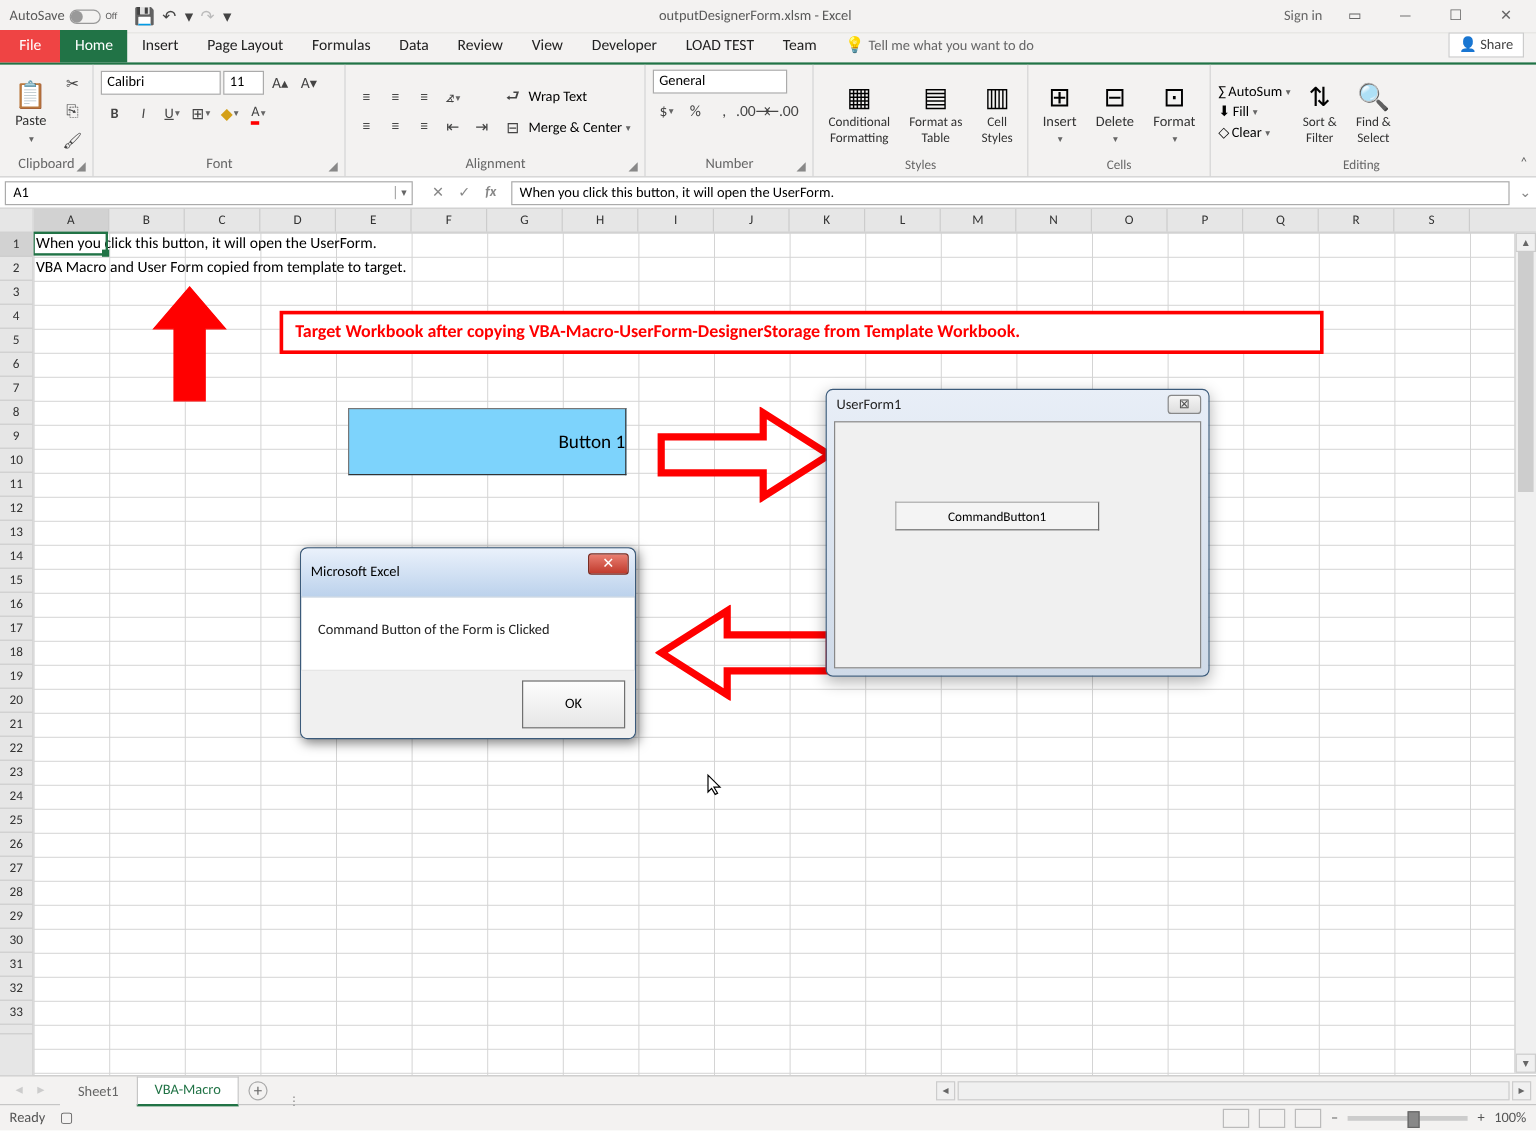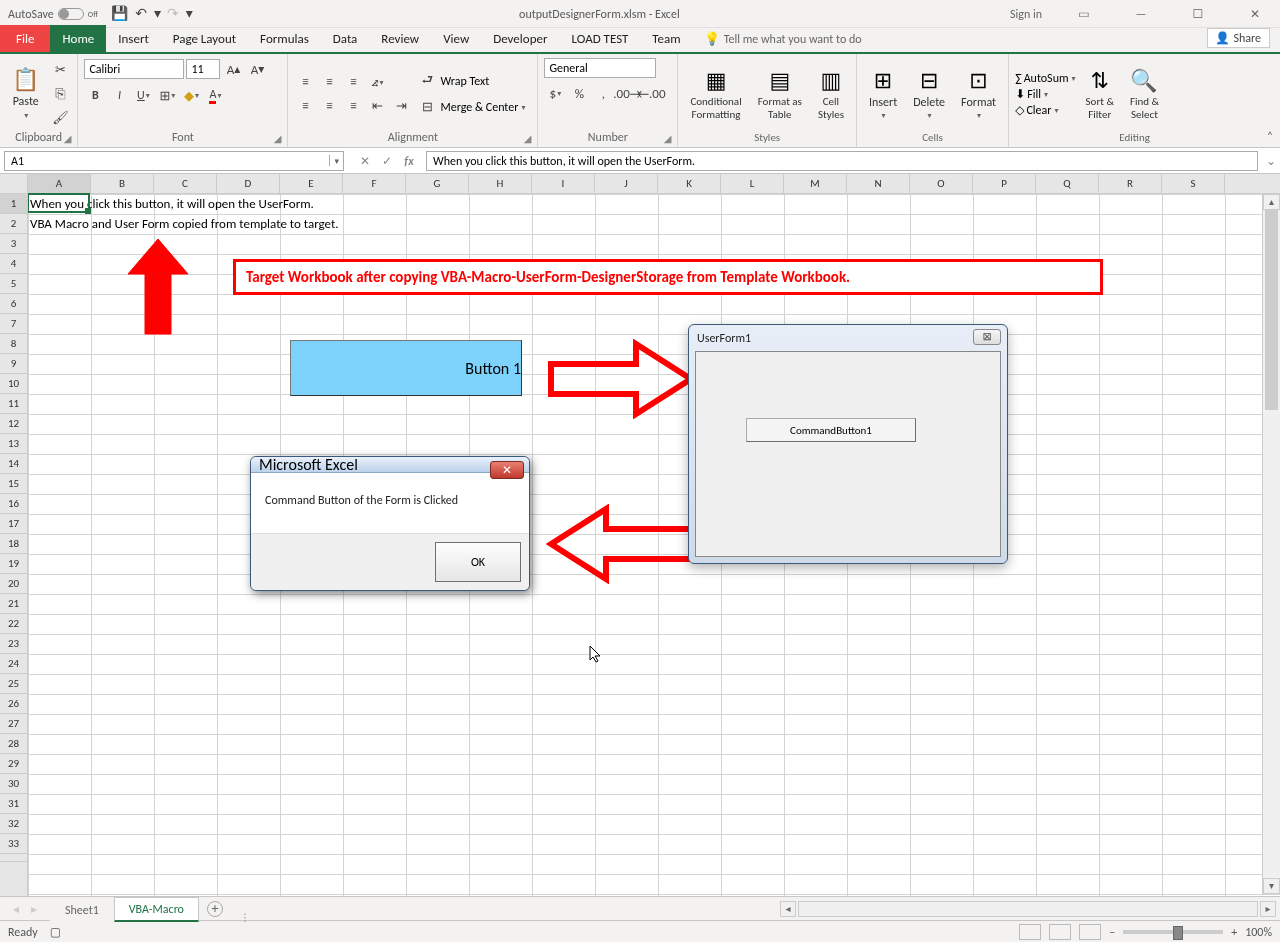--- a/index.html
+++ b/index.html
@@ -6,21 +6,21 @@
 body{background:#fff;width:1280px;height:943px;overflow:hidden;position:relative;user-select:none}
 
 
 .titlebar{height:28px;background:#f3f2f1;display:flex;align-items:center;border-bottom:1px solid #e1dfdd;color:#595959}
 .autosave{display:flex;align-items:center;gap:4px;padding:0 8px;font-size:11px}
 .autosave .toggle{width:26px;height:12px;border:1px solid #999;border-radius:7px;position:relative}
 .autosave .toggle::after{content:"";width:10px;height:10px;border-radius:50%;background:#999;position:absolute;left:0;top:0}
 .qat{display:flex;gap:6px;padding:0 6px;align-items:center}
 .qat span{font-size:14px;color:#444}
 .title-center{flex:1;text-align:center;font-size:12px;color:#595959}
-.winctrl{display:flex;gap:27px;padding:0 10px;align-items:center}
+.winctrl{display:flex;gap:12px;padding:0 10px;align-items:center}
 .winctrl span{width:30px;text-align:center;color:#666}
 
 
 .ribbon-tabs{height:26px;background:#f3f2f1;display:flex;align-items:flex-end;border-bottom:2px solid #217346}
 .rtab{padding:6px 12px;font-size:13px;color:#222;cursor:default}
 .rtab.file{background:#ef4444;color:#fff;font-weight:400;padding:6px 16px}
 .rtab.active{background:#217346;color:#fff}
 .rtab-r{margin-left:auto;display:flex;align-items:center;gap:6px;padding:4px 10px;color:#444}
 .share{background:#fff;border:1px solid #ccc;padding:2px 8px;font-size:12px}
 
@@ -76,21 +76,21 @@
 
 
 .userform{position:absolute;background:linear-gradient(#e8eef7,#cfdae8);border:1px solid #3b5a7a;border-radius:6px;box-shadow:0 4px 12px rgba(0,0,0,.3)}
 .uf-title{height:26px;display:flex;align-items:center;padding:0 8px;font-size:12px;color:#222}
 .uf-close{position:absolute;right:6px;top:4px;width:28px;height:16px;background:linear-gradient(#f5f5f5,#ddd);border:1px solid #888;border-radius:3px;font-size:11px;text-align:center;line-height:14px;color:#555}
 .uf-body{position:absolute;top:26px;left:6px;right:6px;bottom:6px;background:#f0f0f0;border:1px solid #888}
 .uf-cmd{position:absolute;background:#f4f4f4;border:1px solid #6e6e6e;border-top-color:#aaa;border-left-color:#aaa;font-size:11px;text-align:center}
 
 
 .msgbox{position:absolute;background:#fff;border:1px solid #3b5a7a;border-radius:6px;box-shadow:2px 3px 10px rgba(0,0,0,.5)}
-.mb-title{height:16px;background:linear-gradient(#eaf1fb,#bcd2ec);border-radius:6px 6px 0 0;display:flex;align-items:center;padding:0 8px;font-size:16px;border-bottom:1px solid #8ba6c1}
+.mb-title{height:41px;background:linear-gradient(#eaf1fb,#bcd2ec);border-radius:6px 6px 0 0;display:flex;align-items:center;padding:0 8px;font-size:12px;border-bottom:1px solid #8ba6c1}
 .mb-close{position:absolute;right:5px;top:4px;width:34px;height:18px;background:linear-gradient(#e97f72,#c0392b);border:1px solid #7a2c22;border-radius:3px;color:#fff;text-align:center;line-height:16px;font-size:12px}
 .mb-body{padding:20px 14px 10px;font-size:12px;color:#222;min-height:60px}
 .mb-foot{background:#f0f0f0;border-top:1px solid #ddd;padding:8px;text-align:right;border-radius:0 0 6px 6px}
 .mb-ok{width:86px;height:40px;background:linear-gradient(#fdfdfd,#e6e6e6);border:1px solid #707070;font-size:12px}
 
 
 .sheettabs{height:24px;background:#f3f2f1;border-top:1px solid #c6c6c6;display:flex;align-items:center}
 .stnav{display:flex;gap:2px;padding:0 8px;color:#888}
 .stnav span{width:16px;text-align:center}
 .stab{padding:4px 14px;font-size:12px;color:#217346;background:#fff;border:1px solid #c6c6c6;border-bottom:none;margin-top:2px}

